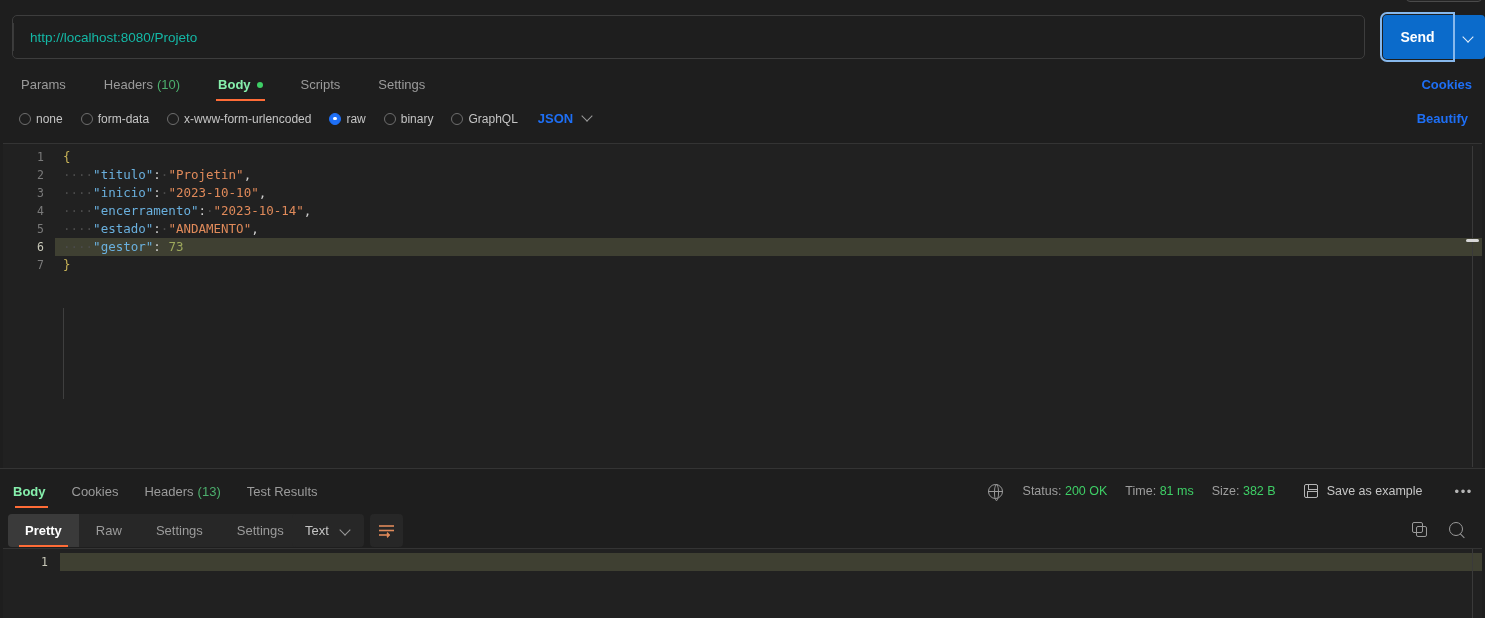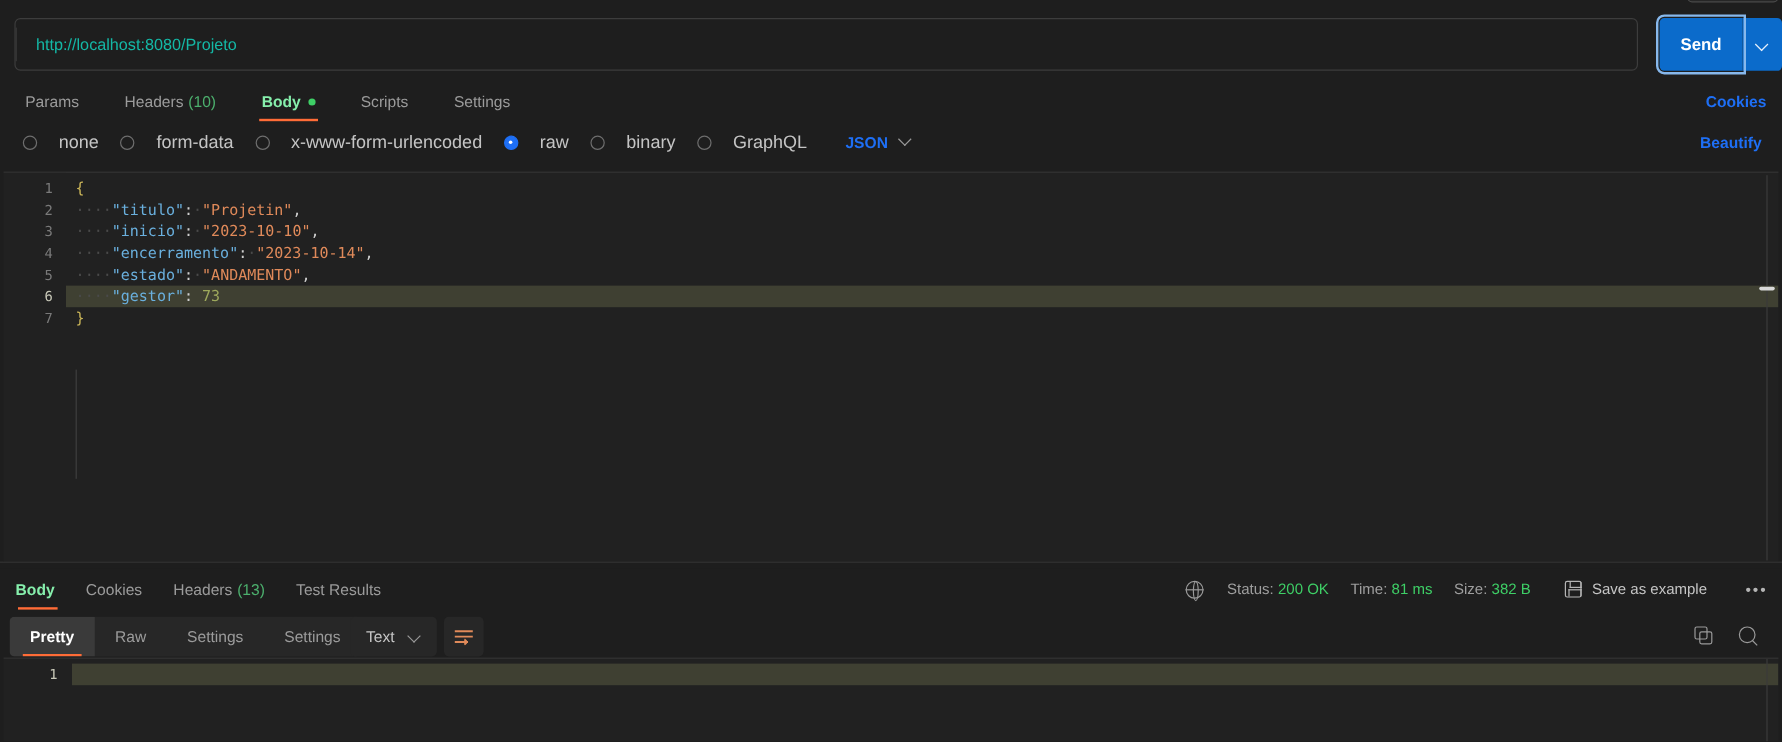--- a/index.html
+++ b/index.html
@@ -103,36 +103,36 @@
     display: flex; align-items: center;
     font-size: 13px; color: #1e6ff5; cursor: pointer; font-weight: bold;
   }
 
   
   .body-row {
     position: absolute; left: 0; top: 103px; width: 1485px; height: 31px;
   }
   .radios { position: absolute; left: 19px; top: 0; height: 31px; display: flex; align-items: center; gap: 0; }
   .radio-item {
-    display: flex; align-items: center; gap: 18px; cursor: pointer;
-    margin-right: 18px; font-size: 15px; color: #c5c5c5; white-space: nowrap;
+    display: flex; align-items: center; gap: 5px; cursor: pointer;
+    margin-right: 18px; font-size: 12px; color: #c5c5c5; white-space: nowrap;
   }
   .rb {
     width: 12px; height: 12px; border-radius: 50%;
     border: 1.4px solid #6e6e6e; background: transparent; flex: none;
     position: relative;
   }
   .rb.on { border-color: #1e6ff5; background: #1e6ff5; }
   .rb.on::after {
     content: ""; position: absolute; left: 3px; top: 3px;
     width: 3.4px; height: 3.4px; border-radius: 50%; background: #fff;
   }
   .json-sel {
     display: flex; gap: 9px; cursor: pointer;
-    font-size: 13px; color: #1e6ff5; font-weight: bold; margin-left: 14px;
+    font-size: 13px; color: #1e6ff5; font-weight: bold; margin-left: 2px;
   }
   .beautify-link {
     position: absolute; right: 17px; top: 0; height: 31px;
     display: flex; align-items: center;
     font-size: 13px; color: #1e6ff5; cursor: pointer; font-weight: bold;
   }
 
   
   .editor {
     position: absolute; left: 3px; top: 143px;

